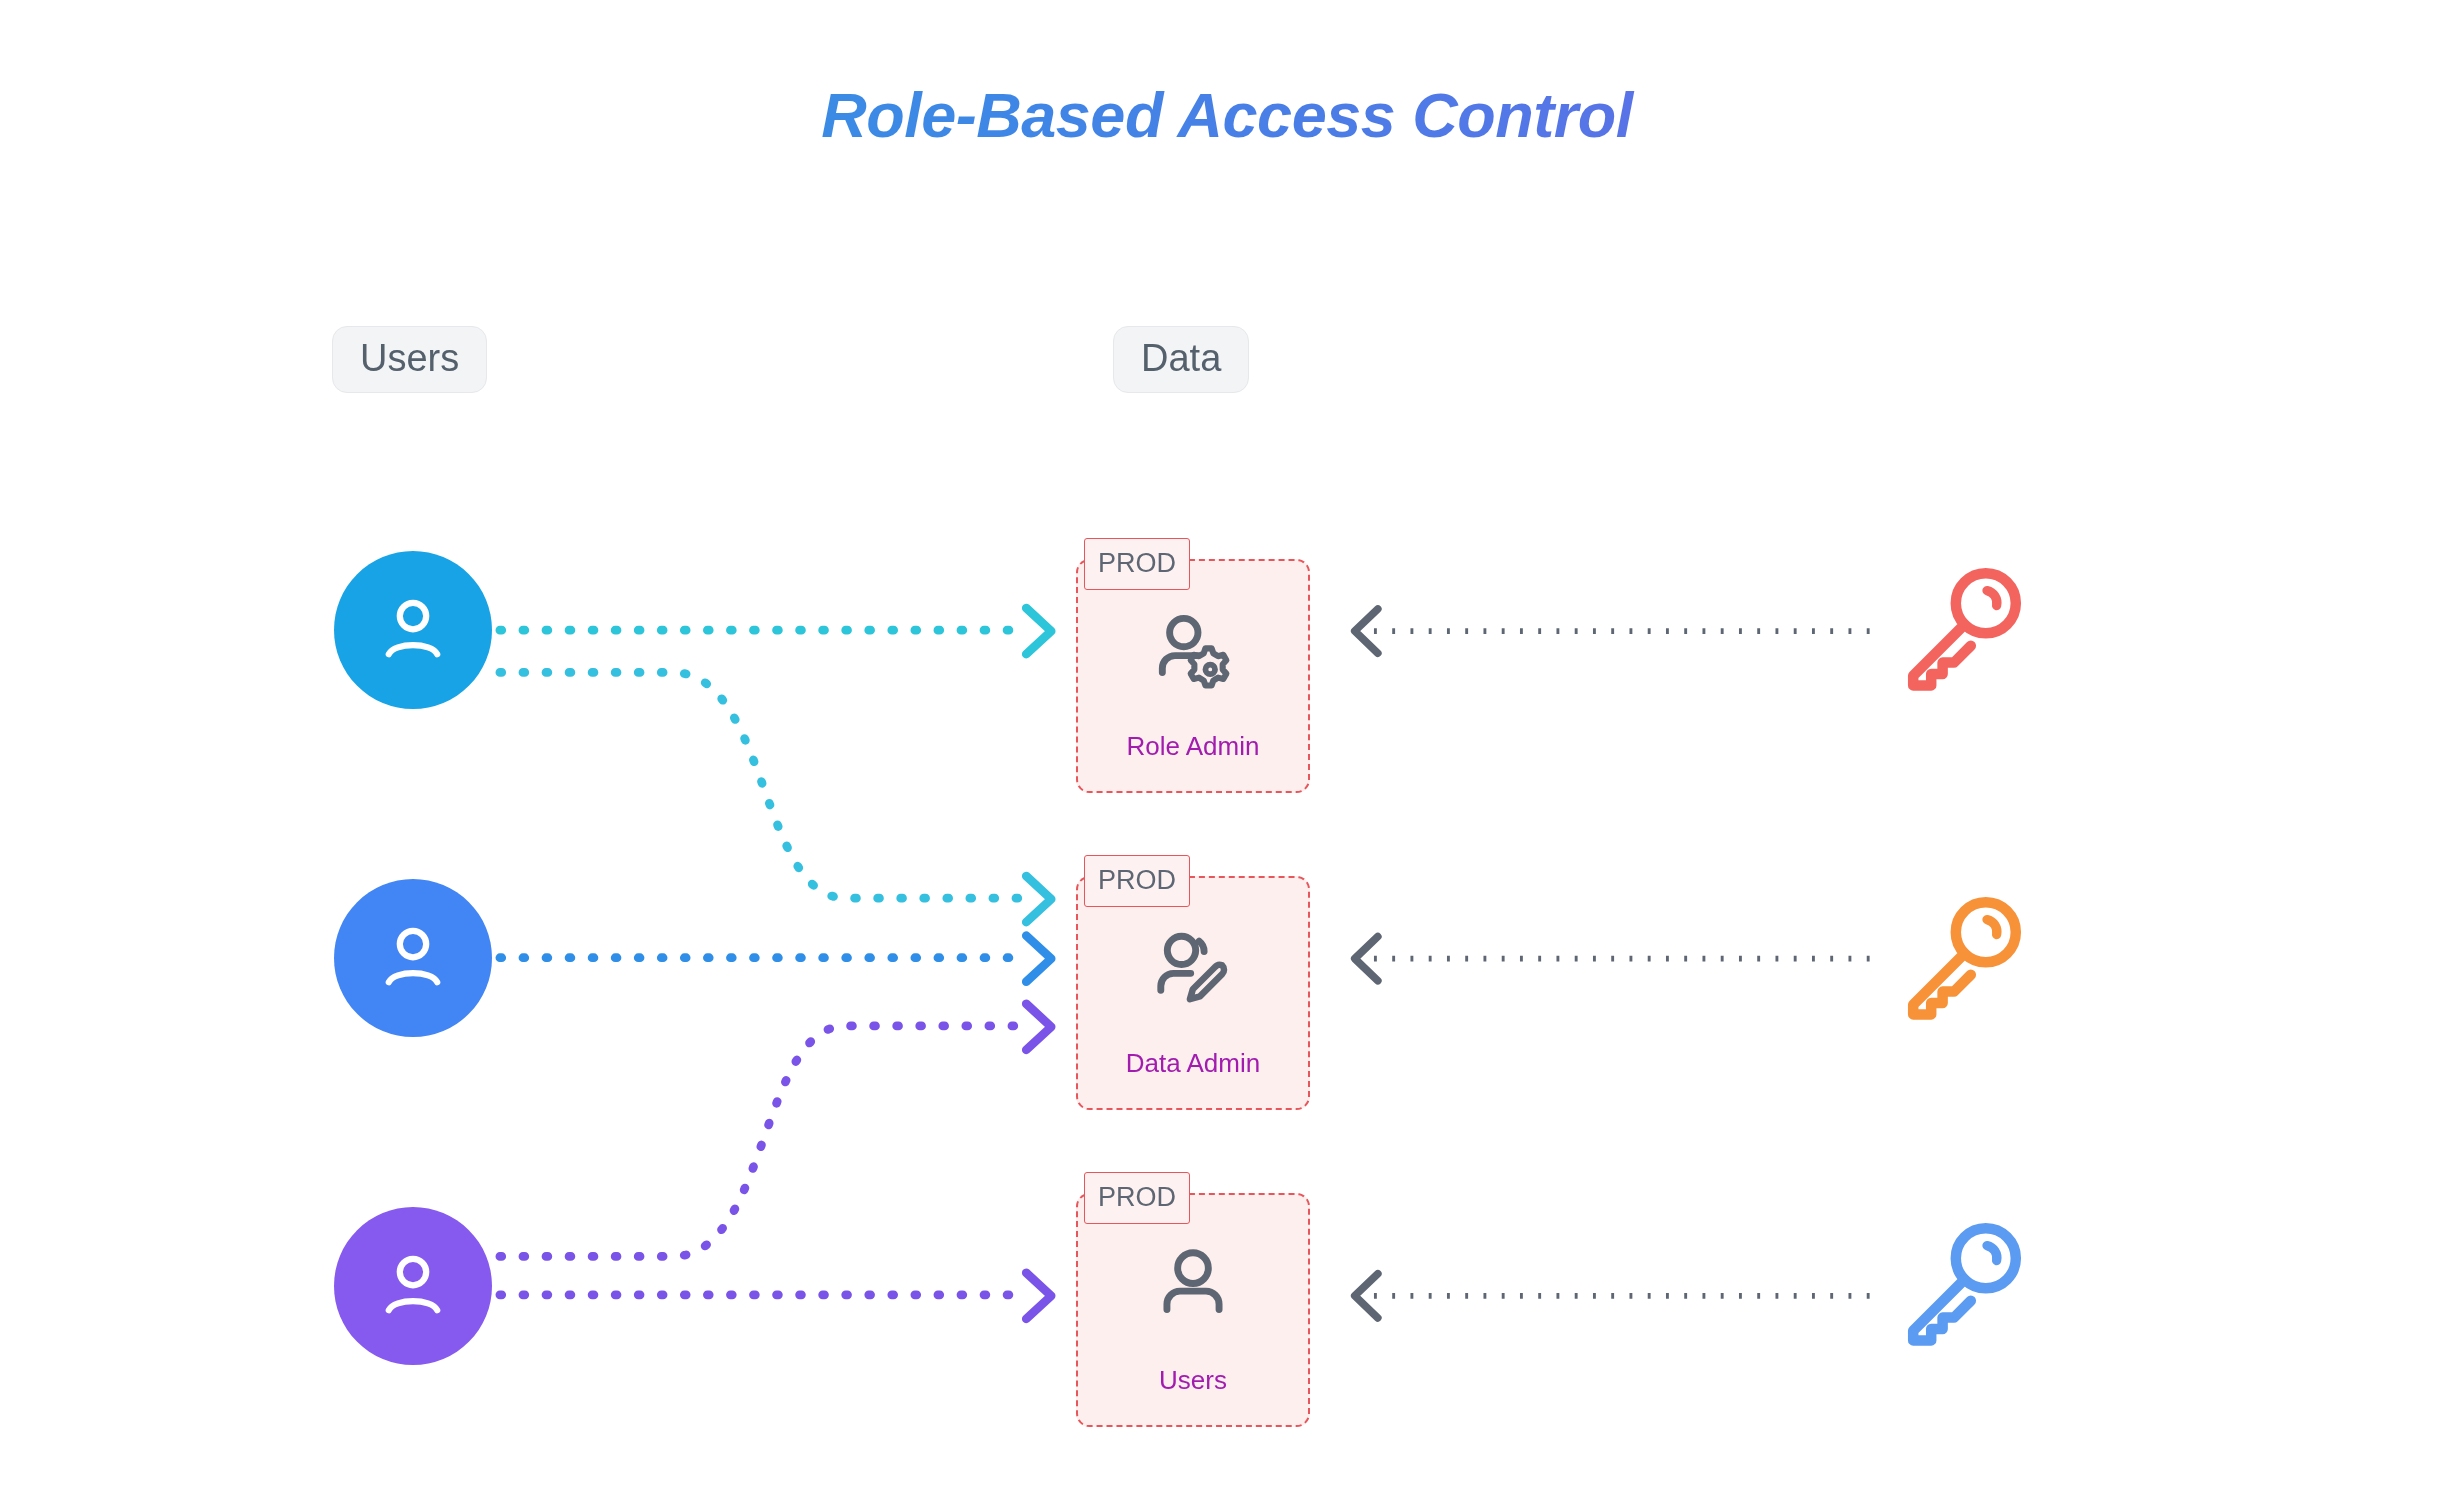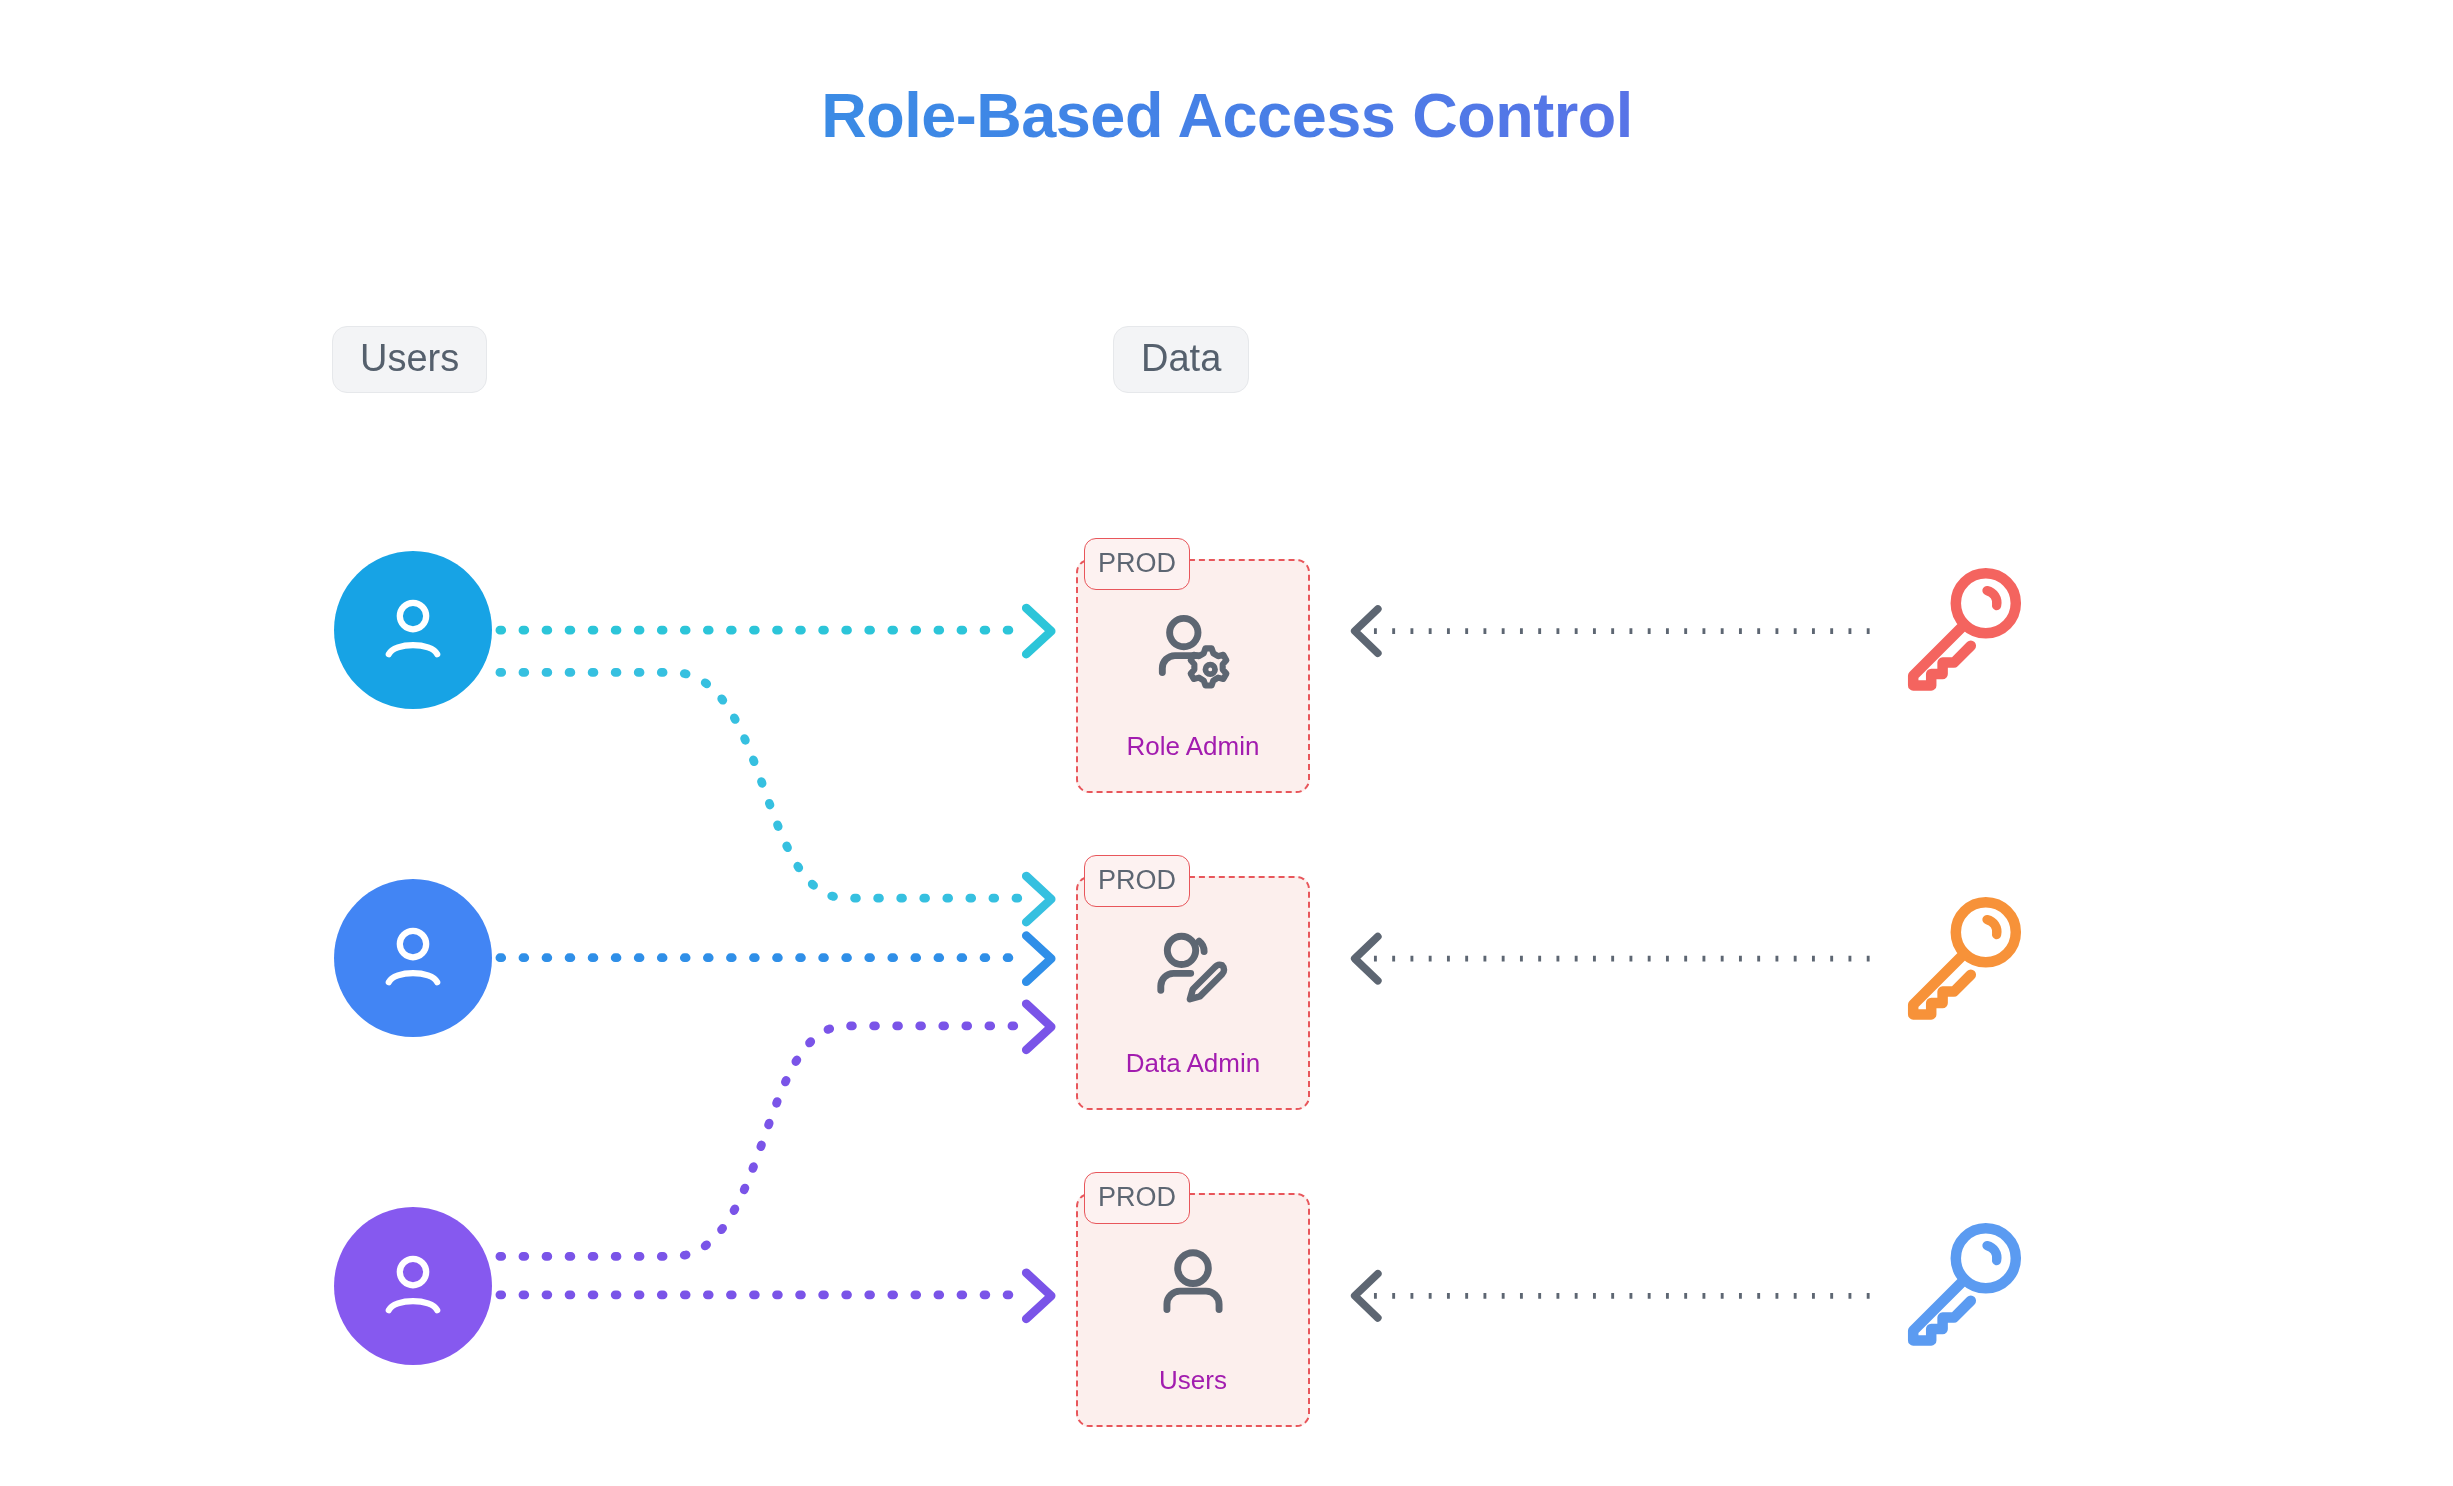--- a/index.html
+++ b/index.html
@@ -28,20 +28,21 @@
     text-align: center;
     font-size: 63px;
     font-weight: 700;
     letter-spacing: -0.5px;
     background: linear-gradient(90deg, #2a9fe0 0%, #3f86e6 42%, #7a5ae8 100%);
     -webkit-background-clip: text;
     background-clip: text;
     color: transparent;
     -webkit-text-fill-color: transparent;
     white-space: nowrap;
+    font-style: italic;
   }
 
   
   .col-head {
     position: absolute;
     background: #f3f4f6;
     border: 1px solid #e6e8eb;
     border-radius: 15px;
     color: #55606d;
     font-size: 38px;
@@ -115,21 +116,21 @@
     font-size: 26px;
     color: #a21caf;
     white-space: nowrap;
   }
   .env-badge {
     position: absolute;
     left: 7.7px;
     top: 0;
     background: #fdf2f1;
     border: 1.9px solid #e8565b;
-    border-radius: 12px;
+    border-radius: 3px;
     color: #5d6672;
     font-size: 27px;
     line-height: 1;
     padding: 10.6px 13.4px 12.5px 13.4px;
     z-index: 3;
     white-space: nowrap;
   }
 
   
   .perm-key {

